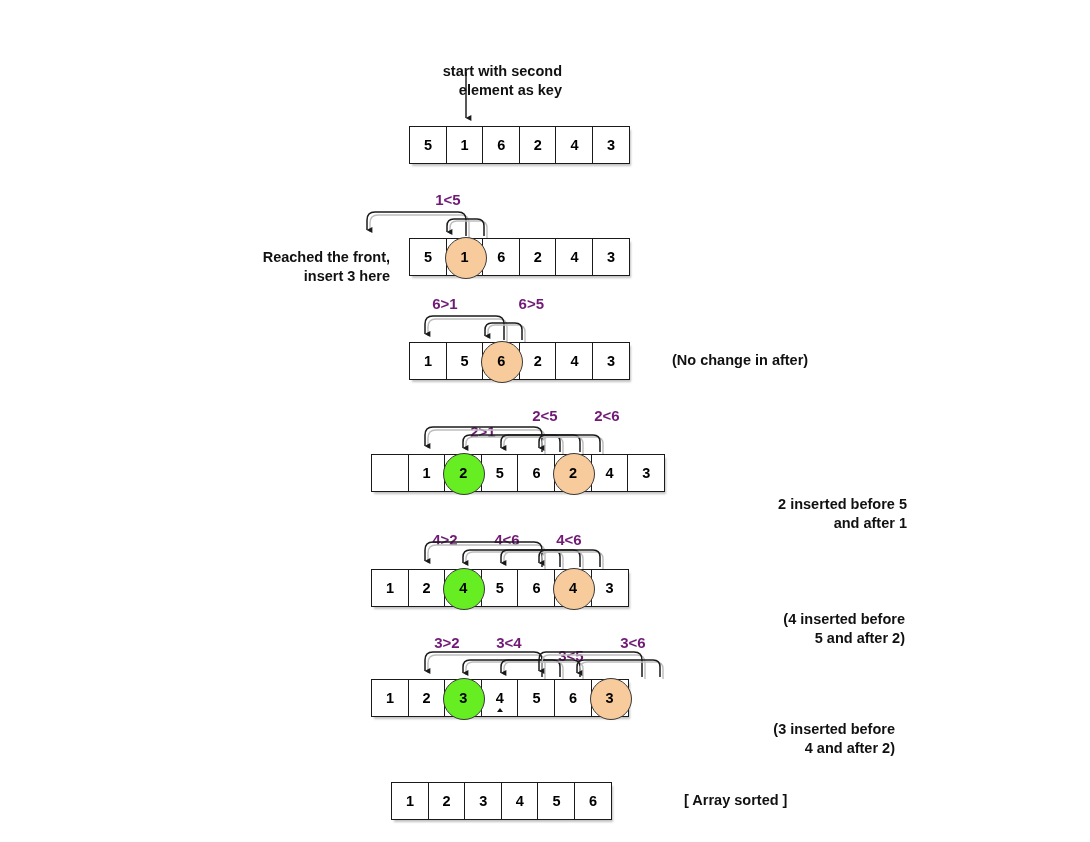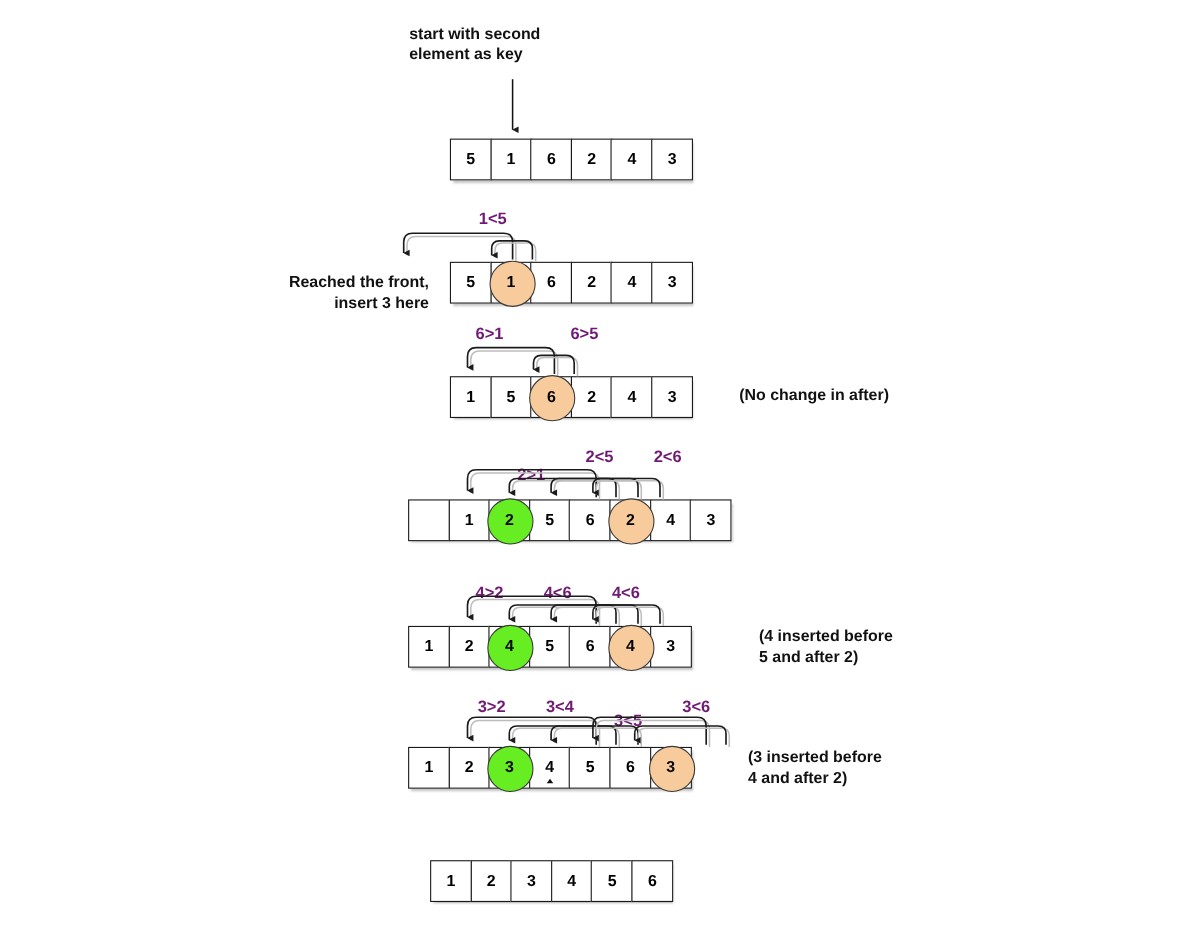--- a/index.html
+++ b/index.html
@@ -23,21 +23,21 @@
   }
   
   .caption {
     position: absolute;
     font-weight: bold;
     font-size: 14.5px;
     line-height: 19px;
     color: #111111;
     white-space: pre-line;
   }
-  .caption.center { text-align: left; }
+  .caption.center { text-align: right; margin-top: 40px; }
   .caption.right  { text-align: right; }
   .caption.left   { text-align: left; }
 
   .cmp-label {
     position: absolute;
     font-weight: bold;
     font-size: 15px;
     line-height: 15px;
     color: #701a75;
     text-align: center;
@@ -140,27 +140,30 @@
   <div class="cmp-label" style="left:410px; top:635px; width:74px;">3&gt;2</div>
   <div class="cmp-label" style="left:472px; top:635px; width:74px;">3&lt;4</div>
   <div class="cmp-label" style="left:534px; top:617px; width:74px;margin-top:31px;">3&lt;5</div>
   <div class="cmp-label" style="left:596px; top:635px; width:74px;">3&lt;6</div>
 
   <div class="caption right" style="left:195px; top:248px; width:195px;">Reached the front,
 insert 3 here</div>
 
   <div class="caption left" style="left:672px; top:351px; width:230px;">(No change in after)</div>
 
+  <div class="caption center" style="left:692px; top:455px; width:215px;">2 inserted before 5
+and after 1</div>
 
   <div class="caption center" style="left:690px; top:570px; width:215px;">(4 inserted before
 5 and after 2)</div>
 
   <div class="caption center" style="left:680px; top:680px; width:215px;">(3 inserted before
 4 and after 2)</div>
 
+  <div class="caption left" style="left:684px; top:791px; width:200px;">[ Array sorted ]</div>
 
   <div class="array" style="left:409px; top:126px;">
     <div class="cell">
         <span class="val">5</span>
       </div>
     <div class="cell">
         <span class="val">1</span>
       </div>
     <div class="cell">
         <span class="val">6</span>

